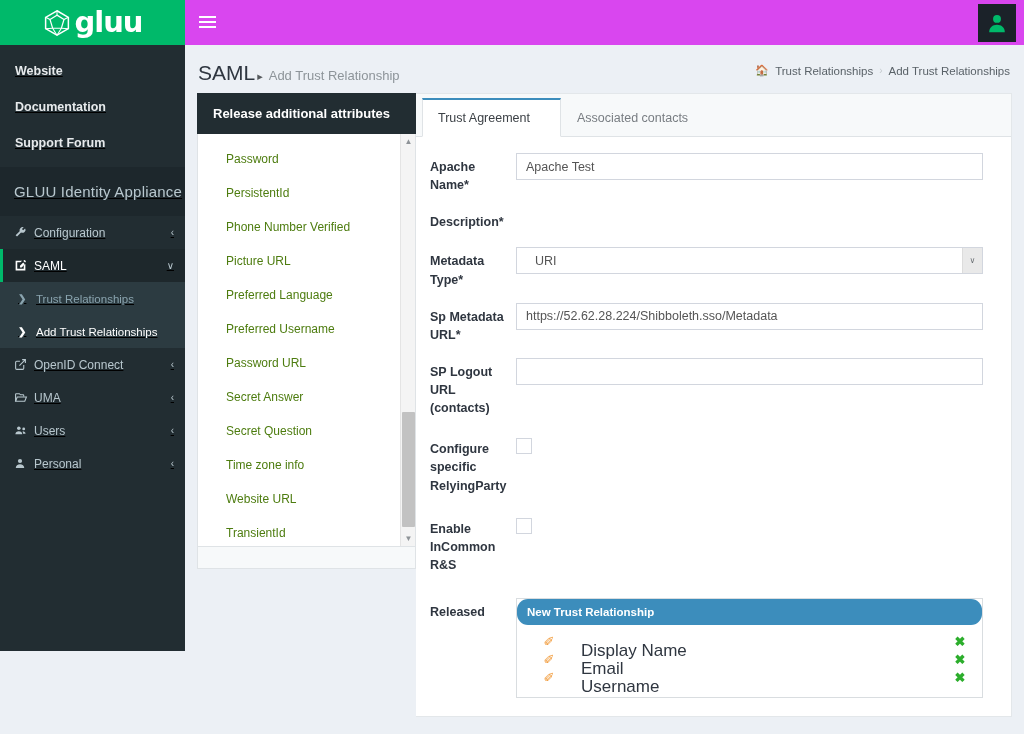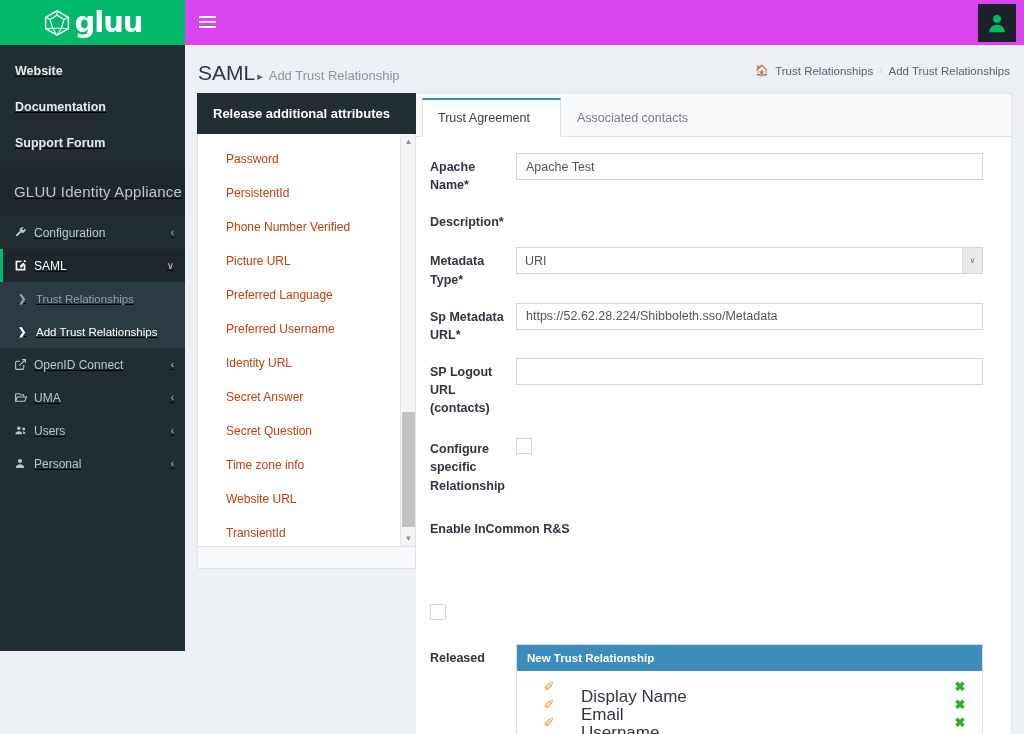--- a/index.html
+++ b/index.html
@@ -88,21 +88,21 @@
   .attr-head {
     background: #222d32; color: #ffffff; font-size: 13px; font-weight: bold;
     padding: 13px 0 13px 16px;
   }
   .attr-scroll {
     position: relative; background: #fff; height: 413px;
     border: 1px solid #dfe3e6; border-top: none; overflow: hidden;
   }
   .attr-list { padding: 8px 0 0 0; }
   .attr-item {
-    display: block; color: #c2410c; font-size: 12px;
+    display: block; color: #4d7c0f; font-size: 12px;
     padding: 10px 0 10px 28px; text-decoration: none; cursor: pointer;
   }
   .scrollbar {
     position: absolute; right: 0; top: 0; width: 15px; height: 100%;
     background: #f4f4f4; border-left: 1px solid #e4e4e4;
   }
   .sb-btn {
     position: absolute; left: 0; width: 15px; height: 15px;
     color: #8e9397; font-size: 8px; text-align: center; line-height: 15px;
     background: #f4f4f4; cursor: pointer;
@@ -138,36 +138,37 @@
   .fctl { flex: 1 1 auto; }
   .inp {
     width: 100%; height: 27px; border: 1px solid #d2d6de; background: #fff;
     font-size: 12.5px; color: #555; padding: 0 9px;
     font-family: "Liberation Sans", sans-serif; border-radius: 0;
   }
   .inp::placeholder { color: #b3b9be; }
   textarea.inp { height: 62px; padding: 5px 9px; resize: none; line-height: 1.35; }
   .spell { border-bottom: 2px dotted #d9534f; padding-bottom: 1px; }
   .sel-wrap { position: relative; }
-  select.inp { appearance: none; -webkit-appearance: none; height: 27px; padding-left: 8px; }
+  select.inp { appearance: none; -webkit-appearance: none; height: 27px; padding-left: 18px; }
   .sel-arrow {
     position: absolute; right: 1px; top: 1px; width: 20px; height: 25px;
     background: #e9e9e9; border-left: 1px solid #dcdcdc;
     display: flex; align-items: center; justify-content: center;
     font-size: 8px; color: #6b7075; pointer-events: none;
   }
   .cbox {
     width: 16px; height: 16px; border: 1px solid #d2d6de; background: #fff;
     display: block; cursor: pointer; margin-top: 3px;
   }
   
   .rel-panel { border: 1px solid #d9dde0; background: #fff; }
   .rel-head {
     background: #3c8dbc; color: #ffffff; font-size: 11.5px; font-weight: bold;
     padding: 7px 0 7px 10px;
+    border-radius: 11px;
   }
   .rel-list { padding: 6px 0 10px 0; }
   .rel-row { display: flex; align-items: center; height: 16px; margin: 2px 0; padding: 0 10px 0 0; }
   .rel-pin { flex: 0 0 64px; text-align: center; color: #f0932b; font-size: 13px; cursor: pointer; }
   .rel-name { flex: 1 1 auto; font-size: 17px; color: #2f3640; margin-top: 20px; }
   .rel-x { flex: 0 0 24px; text-align: center; color: #2cae2c; font-size: 13px; font-weight: bold; cursor: pointer; }
 </style>
 </head>
 <body>
 
@@ -309,21 +310,21 @@
       <div class="attr-box">
         <div class="attr-head">Release additional attributes</div>
         <div class="attr-scroll">
           <div class="attr-list">
             <a class="attr-item">Password</a>
             <a class="attr-item">PersistentId</a>
             <a class="attr-item">Phone Number Verified</a>
             <a class="attr-item">Picture URL</a>
             <a class="attr-item">Preferred Language</a>
             <a class="attr-item">Preferred Username</a>
-            <a class="attr-item">Identity URL</a>
+            <a class="attr-item">Password URL</a>
             <a class="attr-item">Secret Answer</a>
             <a class="attr-item">Secret Question</a>
             <a class="attr-item">Time zone info</a>
             <a class="attr-item">Website URL</a>
             <a class="attr-item">TransientId</a>
           </div>
           <div class="scrollbar">
             <div class="sb-btn sb-up">▲</div>
             <div class="sb-thumb"></div>
             <div class="sb-btn sb-down">▼</div>
@@ -371,27 +372,27 @@
           </div>
 
           <div class="frow" style="margin-bottom:18px;">
             <div class="flabel">SP Logout URL (contacts)</div>
             <div class="fctl">
               <input class="inp" type="text" value="" style="">
             </div>
           </div>
 
           <div class="frow" style="margin-bottom:20px;">
-            <div class="flabel">Configure specific Relationship</div>
+            <div class="flabel">Configure specific RelyingParty</div>
             <div class="fctl">
               <span class="cbox"></span>
             </div>
           </div>
 
-          <div class="frow" style="margin-bottom:24px;flex-direction:column;">
+          <div class="frow" style="margin-bottom:24px;">
             <div class="flabel">Enable InCommon R&amp;S</div>
             <div class="fctl">
               <span class="cbox"></span>
             </div>
           </div>
 
           <div class="frow" style="margin-bottom:4px;">
             <div class="flabel">Released</div>
             <div class="fctl">
               <div class="rel-panel">

